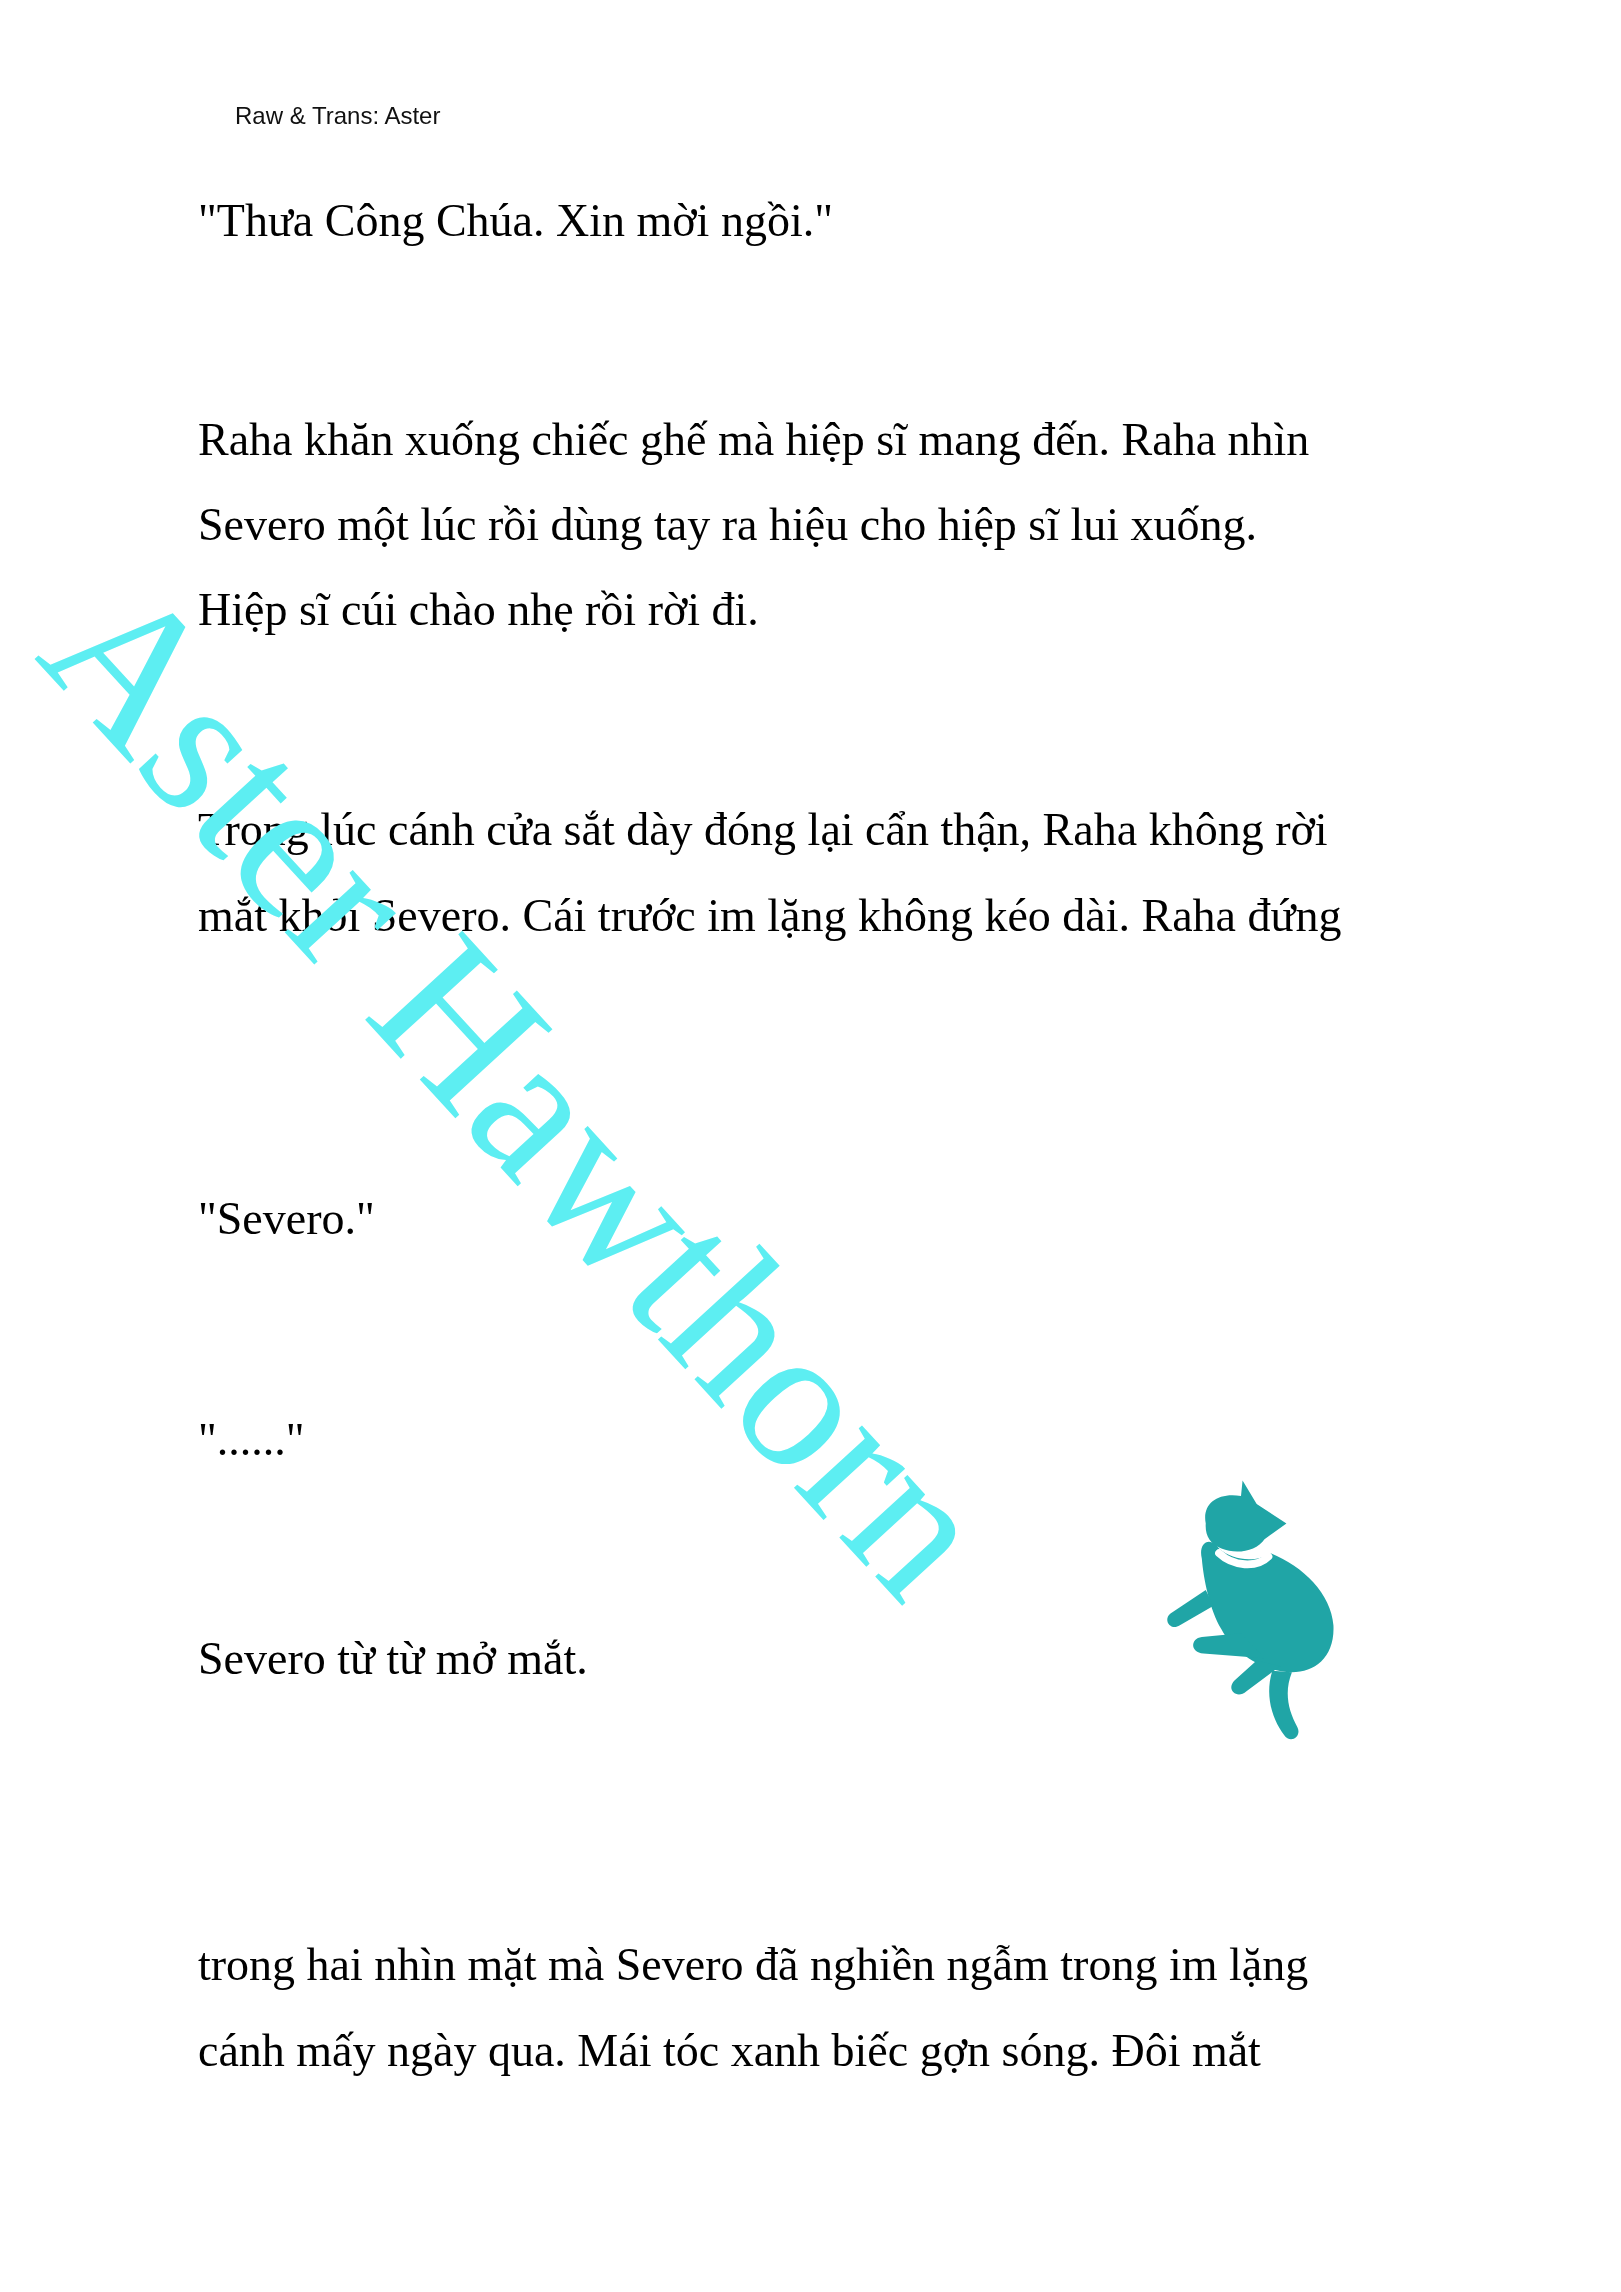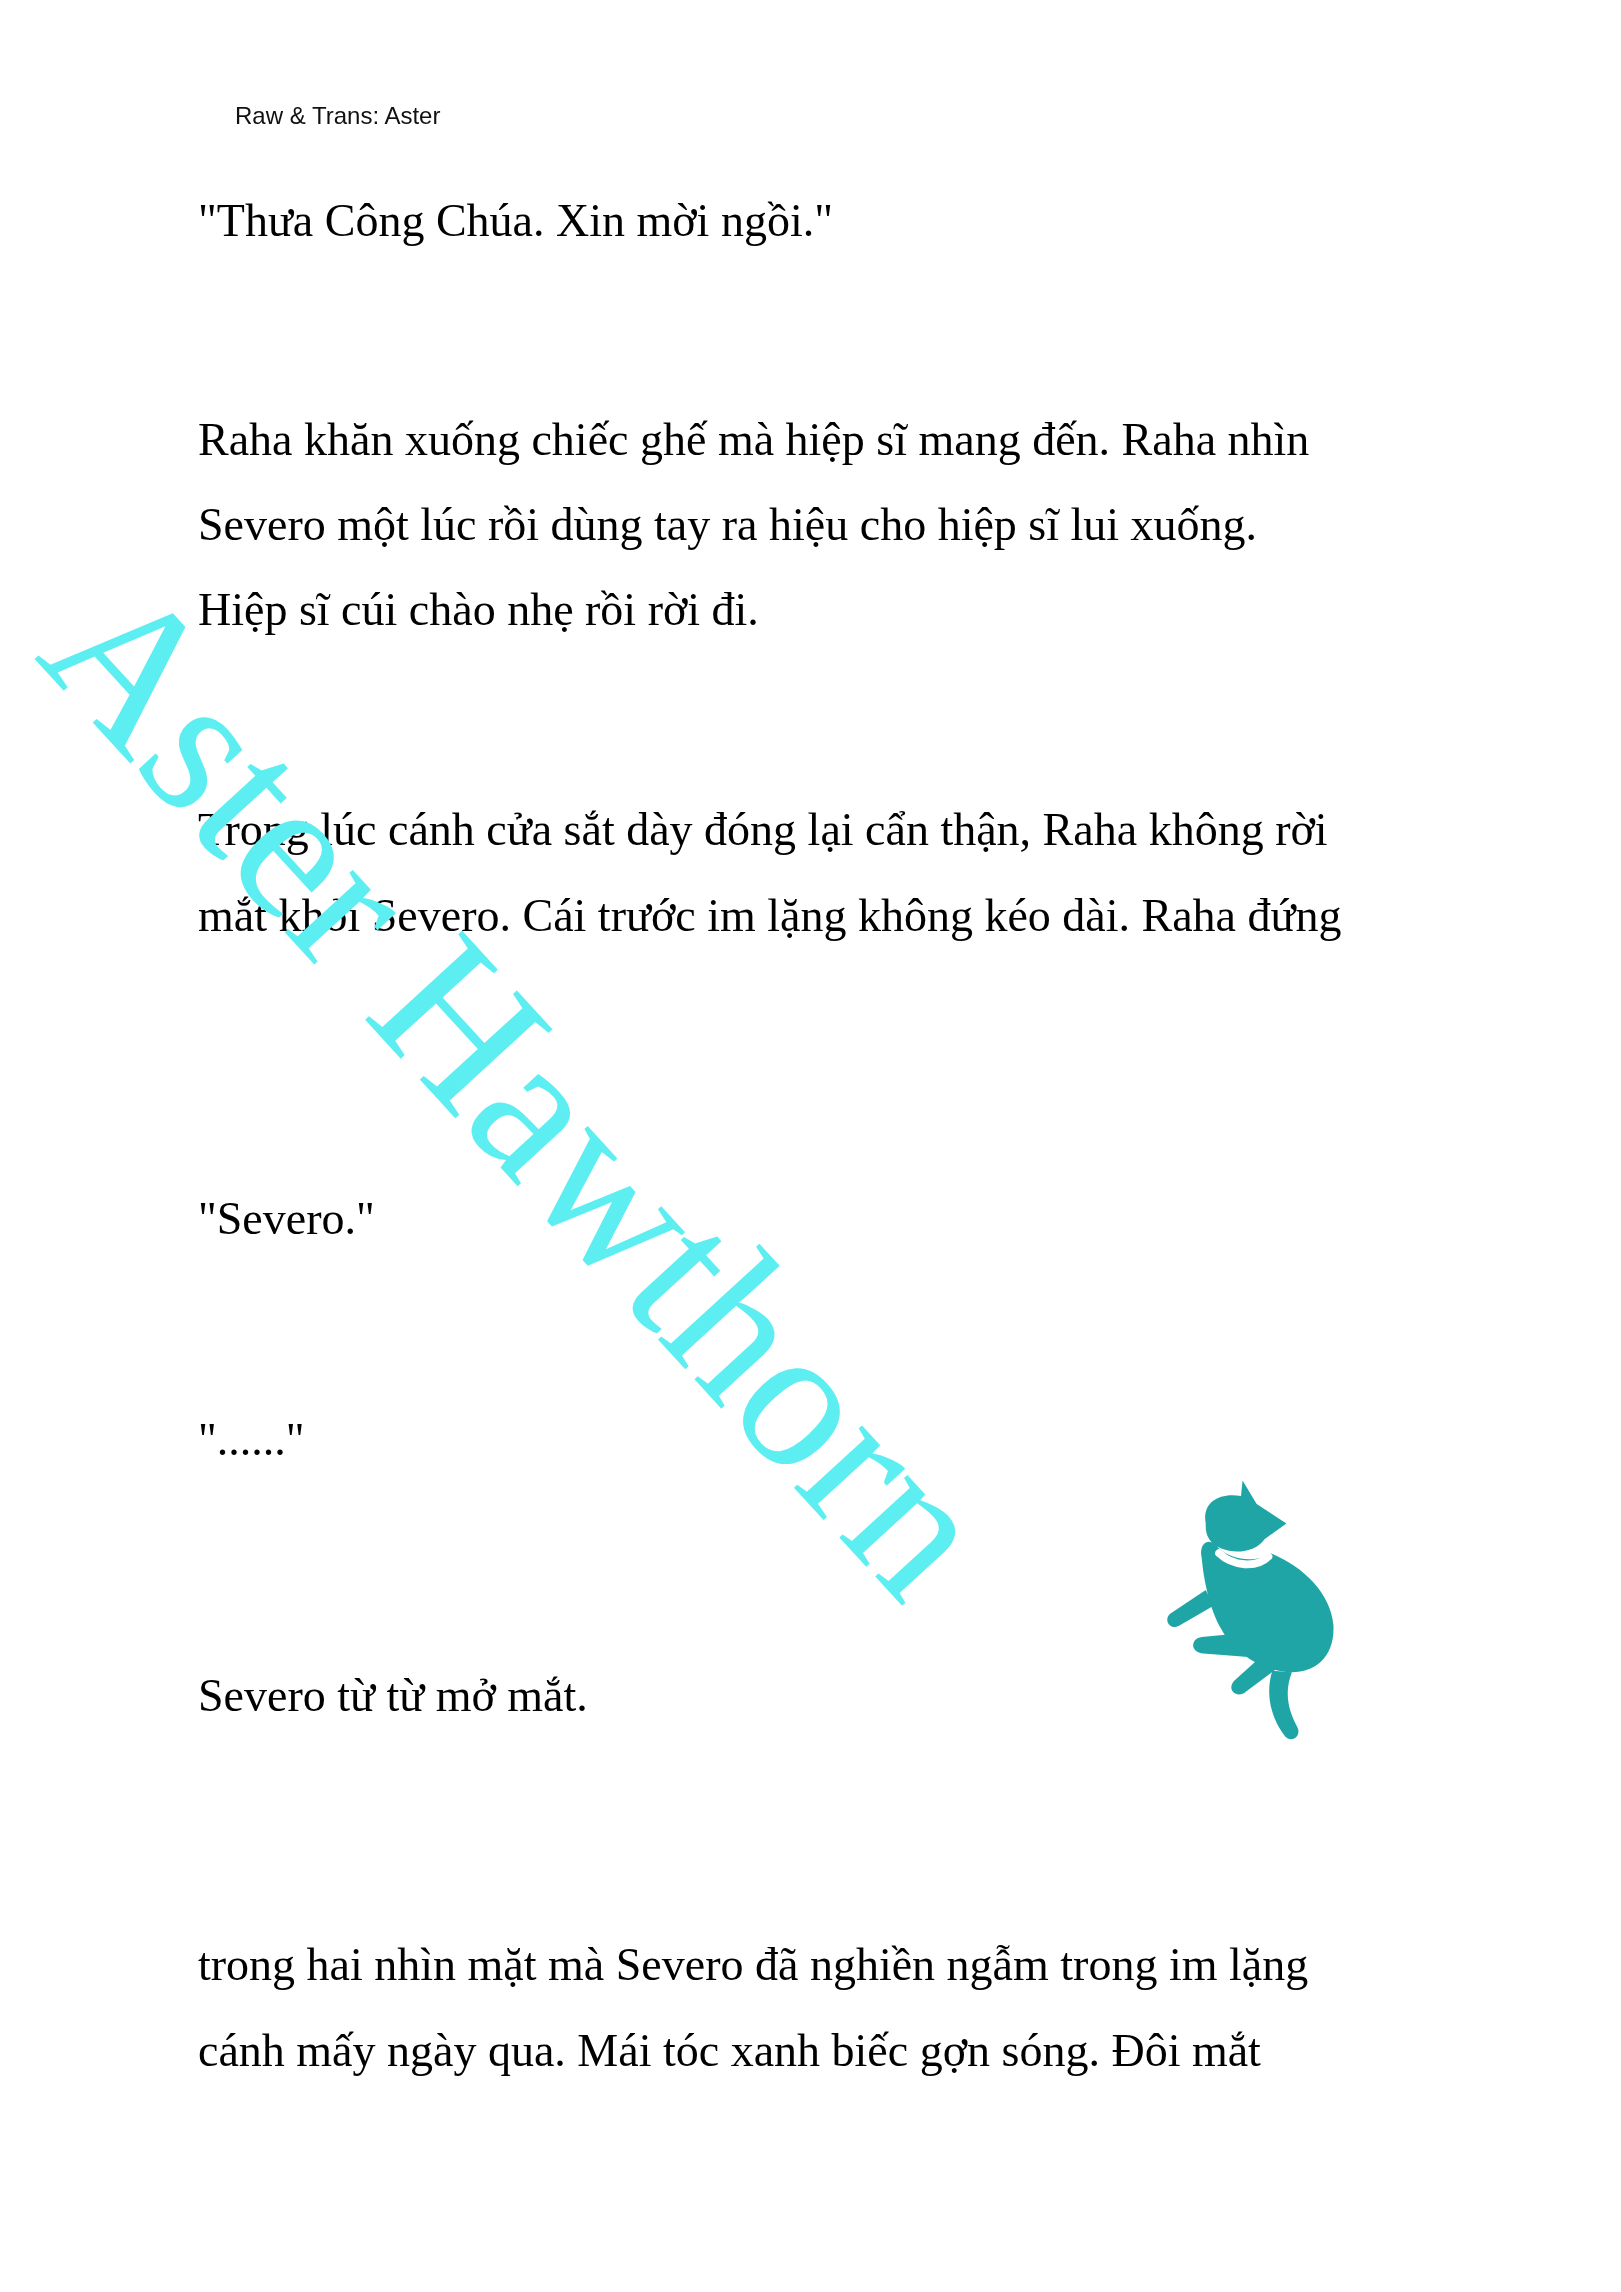--- a/index.html
+++ b/index.html
@@ -35,21 +35,21 @@
   <div class="line" style="top:582px">Hiệp sĩ cúi chào nhẹ rồi rời đi.</div>
   <div class="line" style="top:497px">Severo một lúc rồi dùng tay ra hiệu cho hiệp sĩ lui xuống.</div>
 
   <div class="line" style="top:802px">Trong lúc cánh cửa sắt dày đóng lại cẩn thận, Raha không rời</div>
   <div class="line" style="top:888px">mắt khỏi Severo. Cái trước im lặng không kéo dài. Raha đứng</div>
 
   <div class="line" style="top:1191px">"Severo."</div>
 
   <div class="line" style="top:1412px">"......"</div>
 
-  <div class="line" style="top:1668px">Severo từ từ mở mắt.</div>
+  <div class="line" style="top:1631px">Severo từ từ mở mắt.</div>
 
   <div class="line" style="top:1937px">trong hai nhìn mặt mà Severo đã nghiền ngẫm trong im lặng</div>
   <div class="line" style="top:2023px">cánh mấy ngày qua. Mái tóc xanh biếc gợn sóng. Đôi mắt</div>
 
   <div class="watermark">Aster Hawthorn</div>
 
   <svg class="cat" viewBox="0 0 300 400" xmlns="http://www.w3.org/2000/svg">
     <g fill="#20a5a6">
 
       <path d="M75 80 C70 55 90 40 120 45 L122 25 L140 55 L178 80 L150 100 C140 115 115 120 95 112 C80 106 74 95 75 80 Z"></path>

